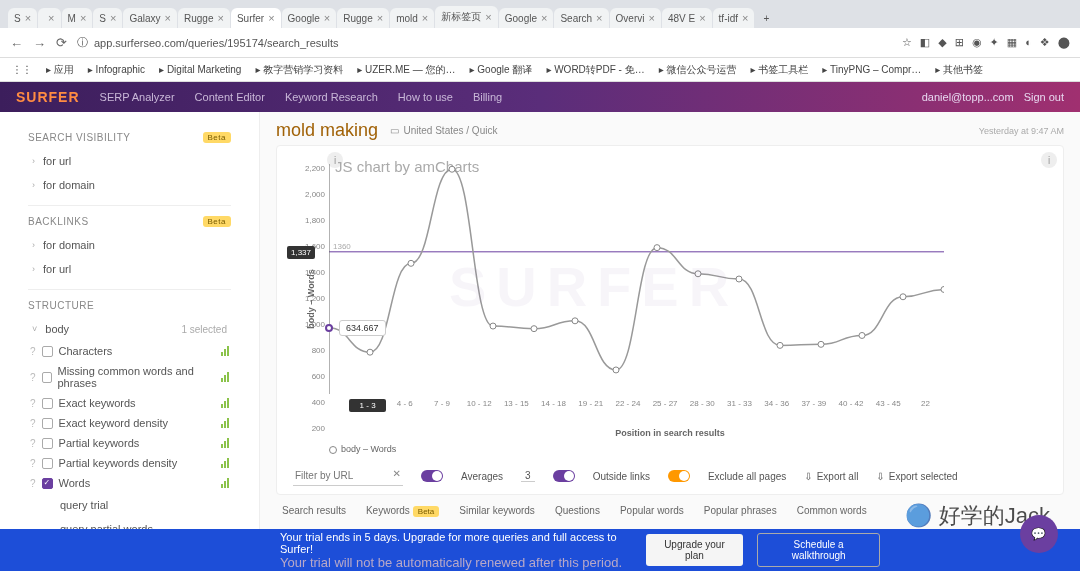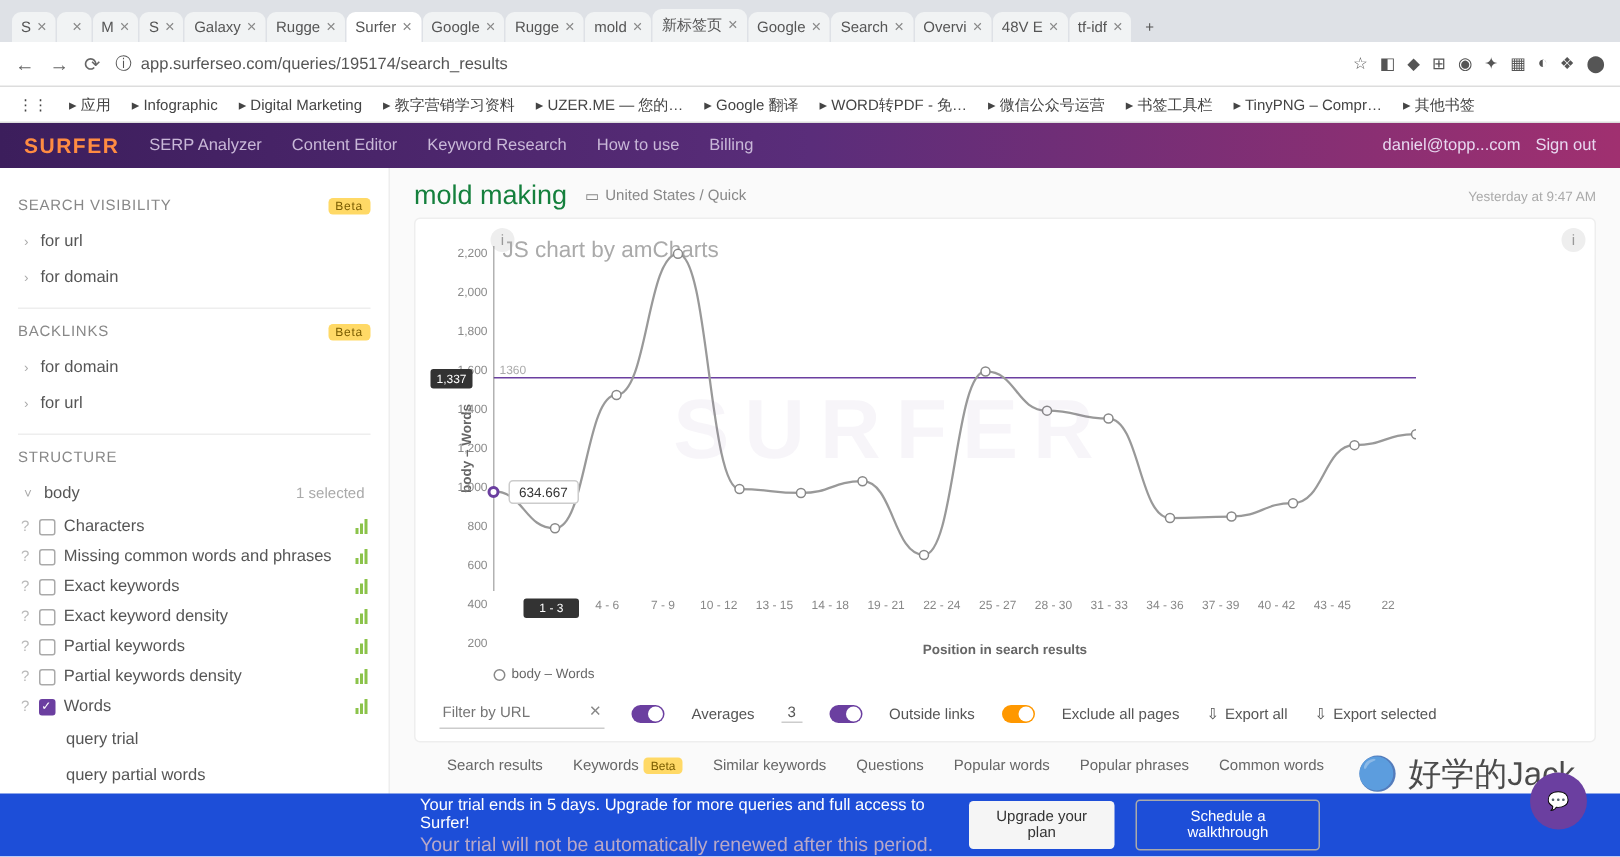--- a/index.html
+++ b/index.html
@@ -19,39 +19,39 @@
 .bm { display: flex; align-items: center; gap: 4px; }
 
 
 .surfer-bar { height: 30px; background: linear-gradient(90deg, #3c1e5c, #5a2d7a, #a03070); display: flex; align-items: center; padding: 0 16px; gap: 20px; color: #c9b8d8; font-size: 11px; }
 .surfer-logo { color: #ff8c42; font-weight: 800; font-size: 14px; letter-spacing: 1px; }
 .surfer-nav { display: flex; gap: 20px; }
 .surfer-right { margin-left: auto; display: flex; gap: 10px; color: #e8d8f0; }
 
 
 .main { display: flex; height: calc(100% - 112px); background: #fafafa; }
-.sidebar { width: 260px; background: #fff; border-right: 1px solid #eee; padding: 10px 12px; overflow: hidden; font-size: 11px; }
+.sidebar { width: 260px; background: #fff; border-right: 1px solid #eee; padding: 10px 28px; overflow: hidden; font-size: 11px; }
 .sb-sec { display: flex; justify-content: space-between; align-items: center; margin: 10px 0 6px; color: #888; font-size: 10px; letter-spacing: 0.5px; }
 .beta { background: #ffd966; color: #7a5c00; font-size: 8px; padding: 1px 5px; border-radius: 3px; }
 .sb-item { display: flex; align-items: center; gap: 8px; padding: 6px 4px; color: #555; cursor: pointer; }
 .chev { color: #aaa; font-size: 9px; }
 .sb-div { border-top: 1px solid #eee; margin: 8px 0; }
 .sb-row { display: flex; align-items: center; gap: 6px; padding: 4px 2px; color: #555; }
 .sb-row .q { color: #bbb; font-size: 10px; }
 .sb-row .cb { width: 11px; height: 11px; border: 1px solid #aaa; border-radius: 2px; }
 .sb-row .cb.on { background: #6b3fa0; border-color: #6b3fa0; position: relative; }
 .sb-row .cb.on::after { content: '✓'; color: #fff; font-size: 8px; position: absolute; top: -1px; left: 1px; }
 .bars { margin-left: auto; display: flex; gap: 1px; align-items: end; }
 .bars span { width: 2px; background: #8bc34a; }
 .selcount { color: #aaa; font-size: 10px; margin-left: auto; }
 
 
 .content { flex: 1; padding: 8px 16px; overflow: hidden; }
 .title-row { display: flex; align-items: center; gap: 12px; margin-bottom: 4px; }
-.title { font-size: 18px; color: #15803d; }
+.title { font-size: 18px; color: #a16207; }
 .loc { font-size: 10px; color: #888; display: flex; gap: 4px; }
 .time { margin-left: auto; font-size: 9px; color: #aaa; }
 
 .chart-card { background: #fff; border: 1px solid #eee; border-radius: 4px; padding: 8px 12px; position: relative; }
 .info-dot { position: absolute; width: 16px; height: 16px; border-radius: 50%; background: #eee; color: #999; font-size: 10px; display: flex; align-items: center; justify-content: center; }
 .chart-area { position: relative; height: 260px; margin: 10px 20px 4px 40px; }
 .y-axis { position: absolute; left: -32px; top: 0; height: 230px; display: flex; flex-direction: column; justify-content: flex-start; font-size: 8px; color: #888; text-align: right; width: 28px; gap: 17px; }
 .y-label { position: absolute; left: -48px; top: 50%; transform: rotate(-90deg); font-size: 9px; color: #666; font-weight: 600; }
 .plot { position: absolute; left: 0; top: 0; width: 615px; height: 230px; }
 .x-axis { position: absolute; bottom: 12px; left: 0; width: 615px; display: flex; justify-content: space-between; font-size: 8px; color: #888; padding-left: 20px; }
@@ -66,21 +66,21 @@
 .legend .circ { display:inline-block; width:8px; height:8px; border:1px solid #888; border-radius:50%; margin-right:4px; vertical-align:middle; }
 
 .filter-row { display: flex; align-items: center; gap: 18px; padding: 10px 4px 0; font-size: 10px; color: #555; }
 .filter-input { border: none; border-bottom: 1px solid #ccc; padding: 4px 2px; width: 110px; font-size: 10px; color: #888; }
 .toggle { width: 22px; height: 12px; background: #6b3fa0; border-radius: 6px; position: relative; }
 .toggle::after { content:''; position:absolute; width:10px; height:10px; background:#fff; border-radius:50%; top:1px; right:1px; }
 .toggle.orange { background: #ff9800; }
 .avg-n { border-bottom: 1px solid #ccc; padding: 0 4px; }
 .exp { display: flex; align-items: center; gap: 4px; }
 
-.bottom-tabs { display: flex; gap: 20px; padding: 10px 6px 0; font-size: 10px; color: #666; margin-left: 16px; }
+.bottom-tabs { display: flex; gap: 20px; padding: 10px 6px 0; font-size: 10px; color: #666; }
 .bottom-tabs .bt { padding-bottom: 4px; }
 
 
 .trial { position: absolute; bottom: 0; left: 0; right: 0; height: 42px; background: #1d4ed8; display: flex; align-items: center; padding: 0 200px 0 280px; color: #fff; font-size: 11px; gap: 14px; }
 .trial small { display: block; font-size: 13px; color: #b8a8c8; }
 .trial button { background: transparent; border: 1px solid #aaa; color: #fff; padding: 5px 10px; border-radius: 3px; font-size: 10px; }
 .trial button.primary { background: #f5f5f5; color: #333; border: none; }
 
 .overlay-text { position: absolute; right: 30px; bottom: 40px; font-size: 22px; color: rgba(0,0,0,0.7); font-weight: 500; pointer-events: none; }
 .wm { position: absolute; top: 50%; left: 55%; transform: translate(-50%,-50%); font-size: 56px; color: rgba(120,80,160,0.06); font-weight: 800; letter-spacing: 10px; pointer-events: none; }

